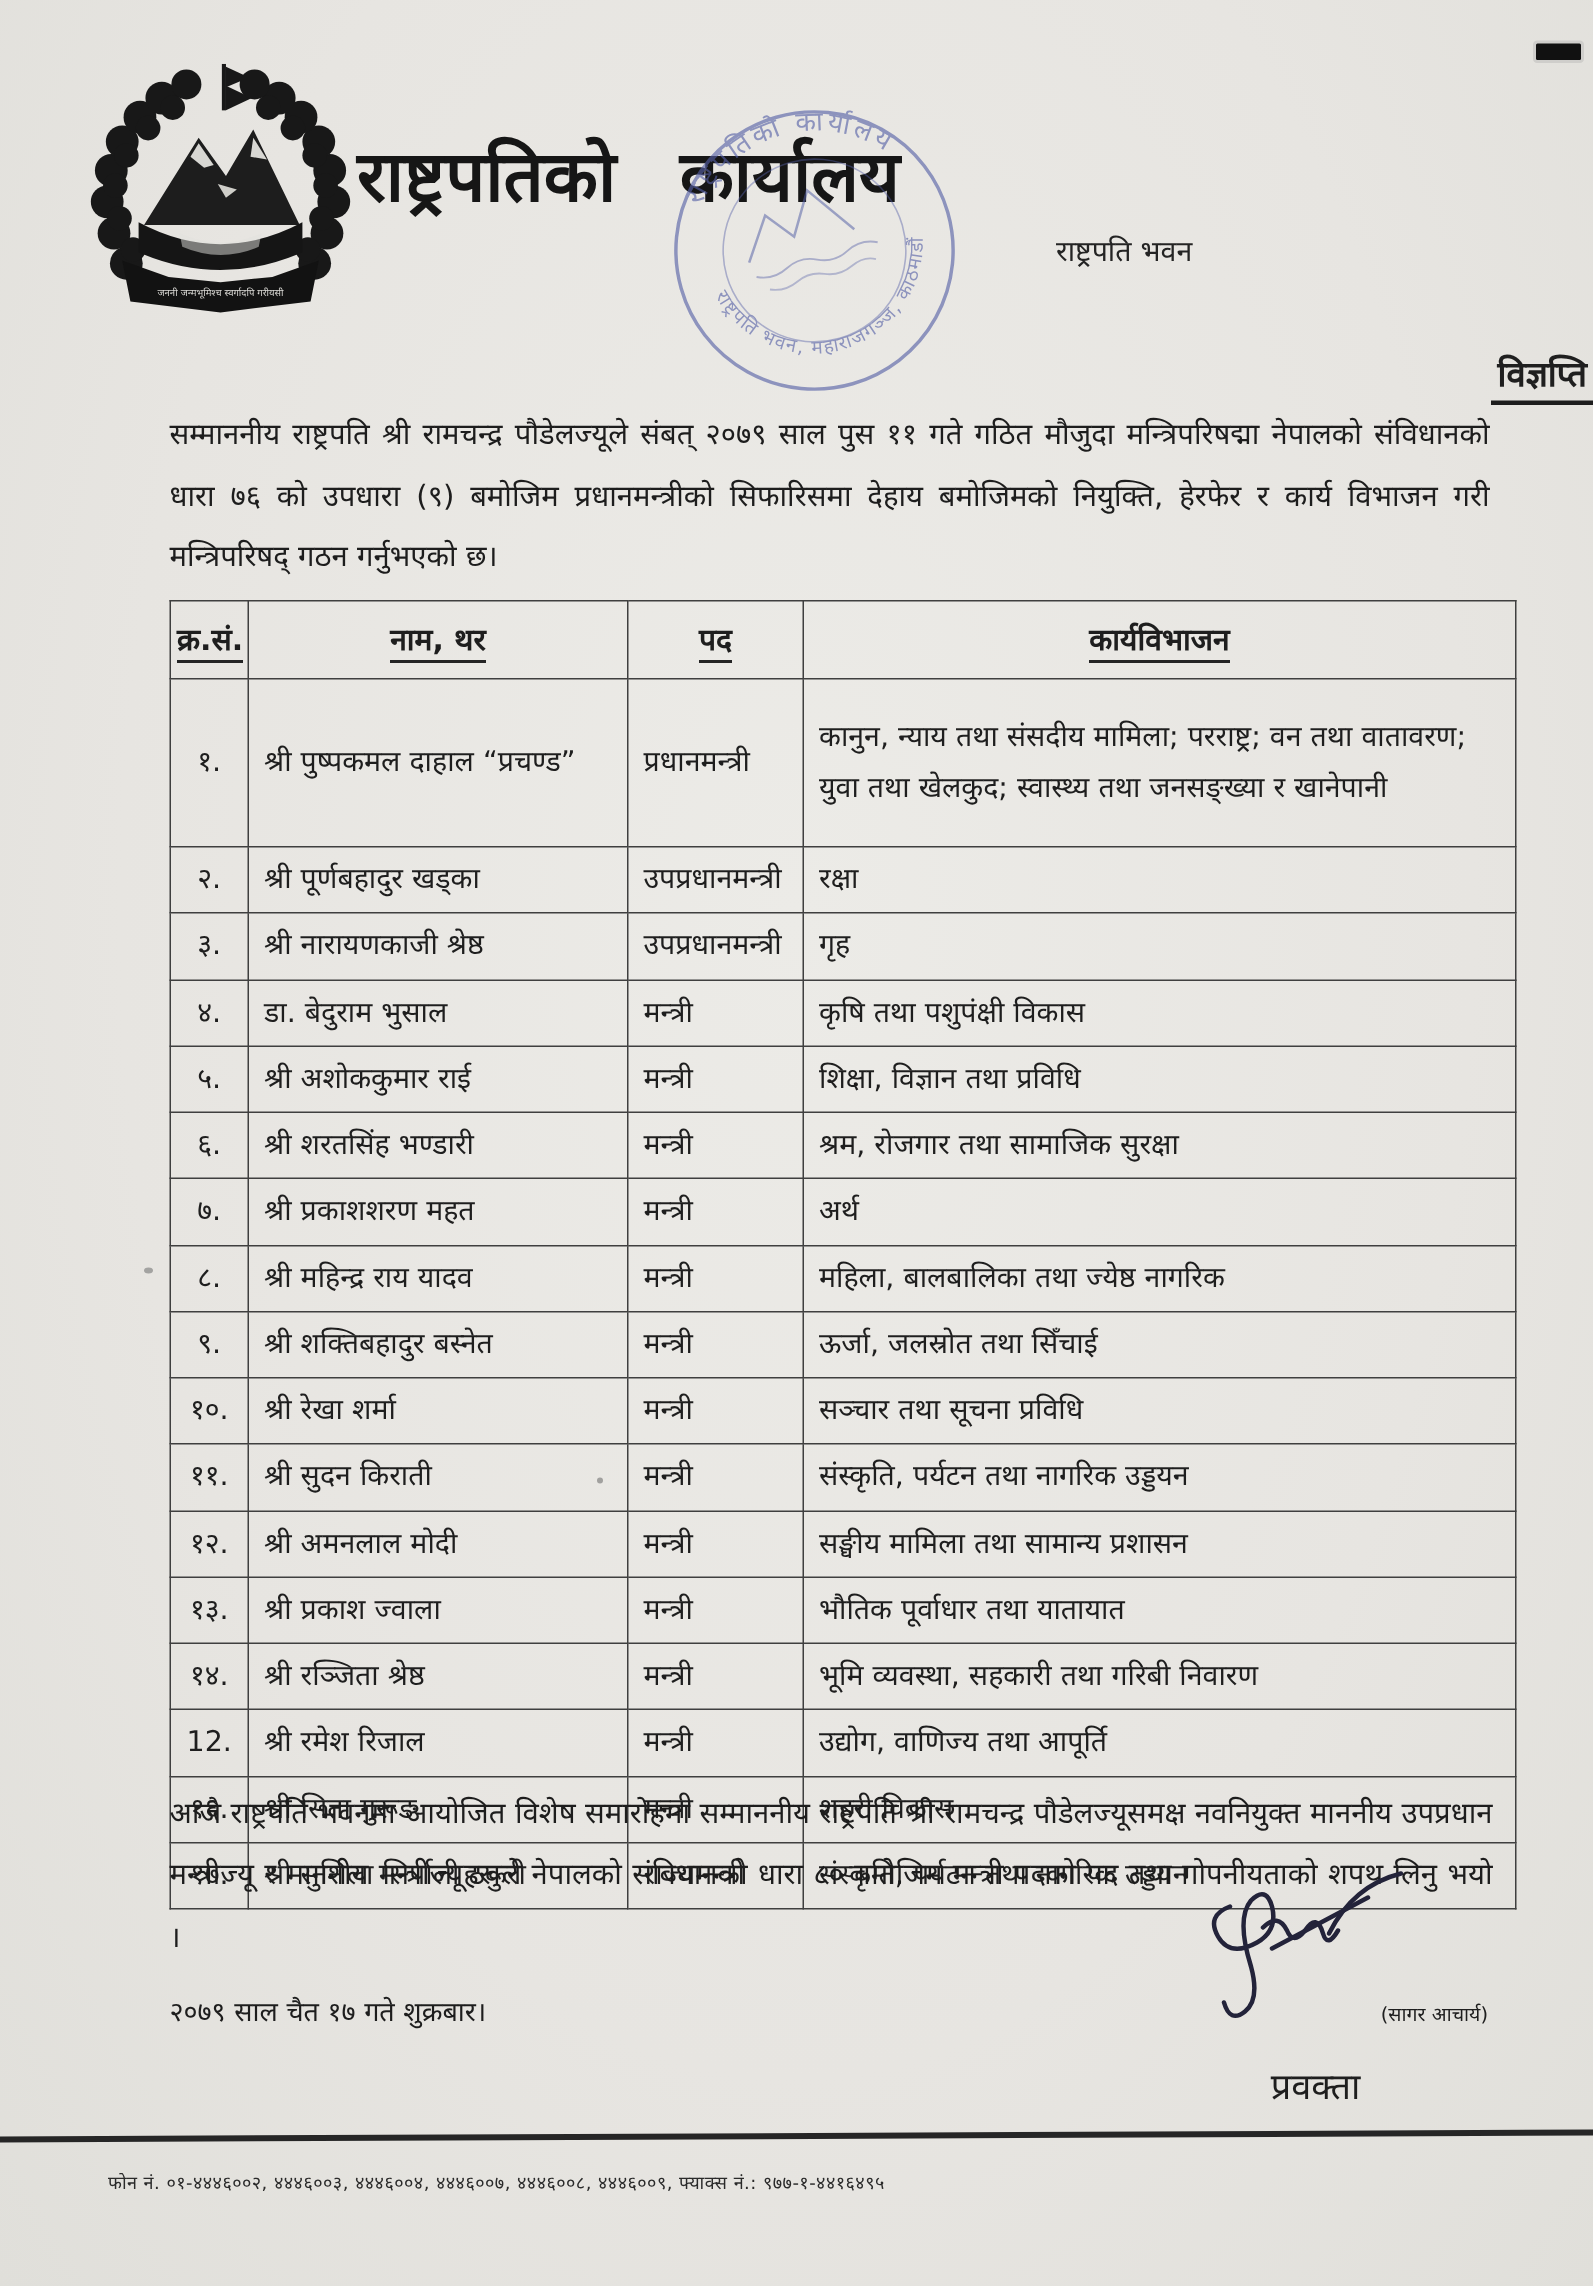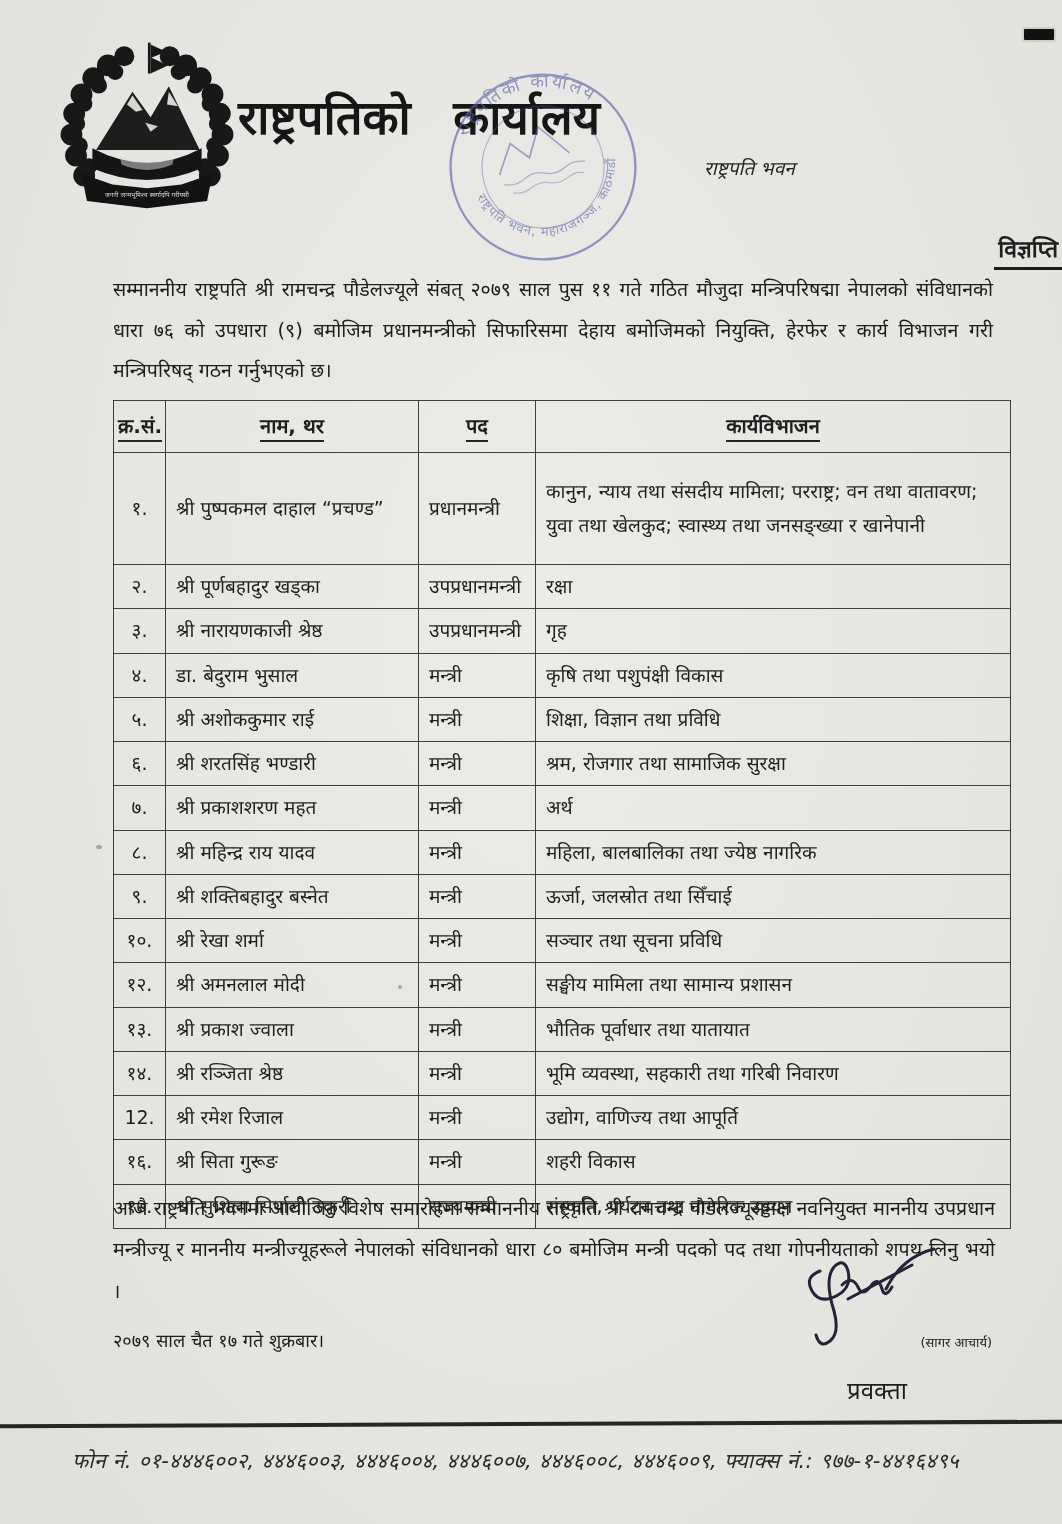--- a/index.html
+++ b/index.html
@@ -29,21 +29,21 @@
     position:absolute;left:238px;top:84px;width:560px;
     font-size:47px;font-weight:bold;color:#161616;
     word-spacing:26px;letter-spacing:0px;margin:0;
   }
   .stamp{
     position:absolute;left:438px;top:62px;width:210px;height:210px;
     transform:rotate(-16deg);opacity:.62;
   }
   .address{
     position:absolute;left:704px;top:152px;
-    font-size:19px;line-height:1.72;color:#242424;font-style:italic;
+    font-size:19px;line-height:1.72;color:#242424;
   }
 
   
   .notice-title{
     position:absolute;left:0;top:232px;width:1062px;text-align:right;
     font-size:23px;font-weight:bold;margin:0;
   }
   .notice-title span{
     display:inline-block;border-bottom:3px solid #1d1d1d;padding:0 4px 3px 4px;
   }
@@ -95,21 +95,21 @@
   .signatory-name{position:relative;margin-top:78px;font-size:13px;color:#1e1e1e;text-align:right;}
   .signatory-role{position:relative;margin-top:22px;font-size:24px;color:#1e1e1e;}
 
   
   .footer-rule{
     position:absolute;left:0;top:1422px;width:1062px;height:4px;
     background:#262626;transform:rotate(-0.25deg);
   }
   .footer-contact{
     position:absolute;left:72px;top:1446px;width:920px;
-    font-size:21px;color:#2a2a2a;letter-spacing:.3px;font-style:italic;
+    font-size:12px;color:#2a2a2a;letter-spacing:.3px;
   }
 </style>
 </head>
 <body>
 
 <div class="page">
 
   <div class="scan-artifact"></div>
   <div class="speck1"></div>
   <div class="speck2"></div>
@@ -270,20 +270,26 @@
           <td class="cell-post">मन्त्री</td>
           <td class="cell-portfolio">ऊर्जा, जलस्रोत तथा सिँचाई</td>
         </tr>
         <tr>
           <td class="cell-sn">१०.</td>
           <td class="cell-name">श्री रेखा शर्मा</td>
           <td class="cell-post">मन्त्री</td>
           <td class="cell-portfolio">सञ्चार तथा सूचना प्रविधि</td>
         </tr>
         <tr>
+          <td class="cell-sn">११.</td>
+          <td class="cell-name">श्री सुदन किराती</td>
+          <td class="cell-post">मन्त्री</td>
+          <td class="cell-portfolio">संस्कृति, पर्यटन तथा नागरिक उड्डयन</td>
+        </tr>
+        <tr>
           <td class="cell-sn">१२.</td>
           <td class="cell-name">श्री अमनलाल मोदी</td>
           <td class="cell-post">मन्त्री</td>
           <td class="cell-portfolio">सङ्घीय मामिला तथा सामान्य प्रशासन</td>
         </tr>
         <tr>
           <td class="cell-sn">१३.</td>
           <td class="cell-name">श्री प्रकाश ज्वाला</td>
           <td class="cell-post">मन्त्री</td>
           <td class="cell-portfolio">भौतिक पूर्वाधार तथा यातायात</td>

